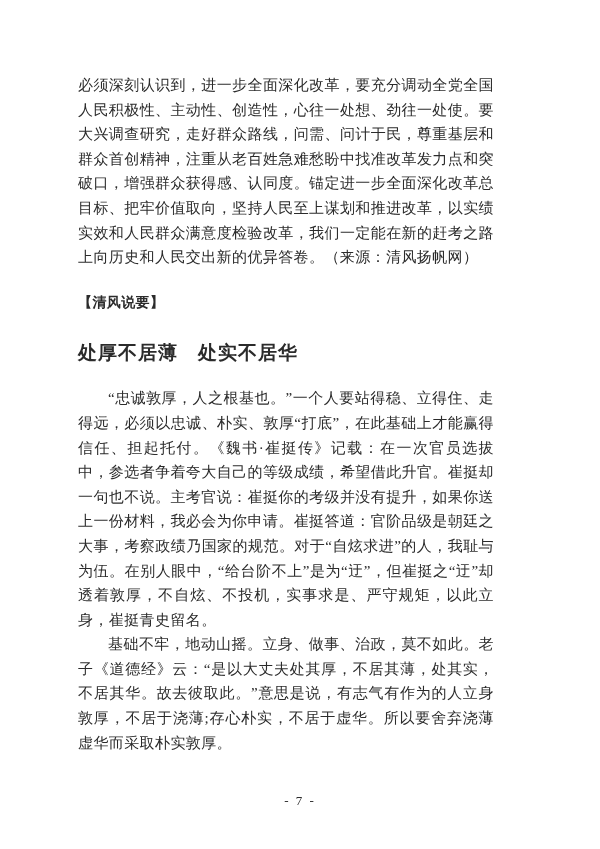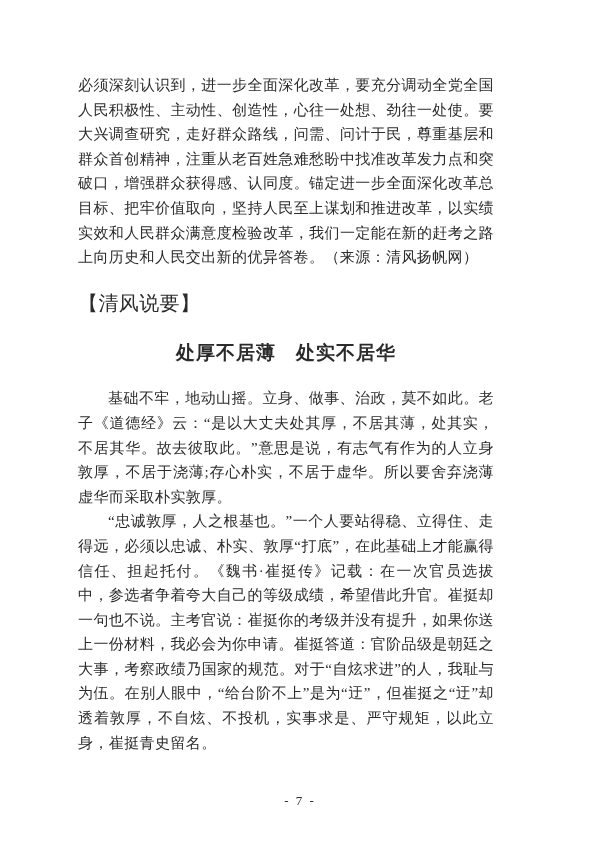--- a/index.html
+++ b/index.html
@@ -26,28 +26,27 @@
     line-height: 24.6px;
     letter-spacing: 0.4px;
     text-align: justify;
     text-justify: inter-ideograph;
   }
   .body-text.indent {
     text-indent: 2em;
   }
   .section-label {
     margin: 21px 0 0 0;
-    font-size: 20px;
+    font-size: 14px;
     line-height: 24.6px;
     letter-spacing: 0.4px;
-    font-weight: normal;
+    font-weight: bold;
   }
   .article-title {
     margin: 25px 0 0 0;
-    text-align: center;
     font-size: 19px;
     line-height: 26px;
     font-weight: bold;
     letter-spacing: 1px;
   }
   .article-body {
     margin-top: 20px;
   }
   .page-footer {
     position: absolute;
@@ -66,20 +65,20 @@
 <div class="page">
   <div class="content">
 
     <p class="body-text">必须深刻认识到，进一步全面深化改革，要充分调动全党全国人民积极性、主动性、创造性，心往一处想、劲往一处使。要大兴调查研究，走好群众路线，问需、问计于民，尊重基层和群众首创精神，注重从老百姓急难愁盼中找准改革发力点和突破口，增强群众获得感、认同度。锚定进一步全面深化改革总目标、把牢价值取向，坚持人民至上谋划和推进改革，以实绩实效和人民群众满意度检验改革，我们一定能在新的赶考之路上向历史和人民交出新的优异答卷。（来源：清风扬帆网）</p>
 
     <p class="section-label">【清风说要】</p>
 
     <h1 class="article-title">处厚不居薄　处实不居华</h1>
 
     <div class="article-body">
+      <p class="body-text indent">“忠诚敦厚，人之根基也。”一个人要站得稳、立得住、走得远，必须以忠诚、朴实、敦厚“打底”，在此基础上才能赢得信任、担起托付。《魏书·崔挺传》记载：在一次官员选拔中，参选者争着夸大自己的等级成绩，希望借此升官。崔挺却一句也不说。主考官说：崔挺你的考级并没有提升，如果你送上一份材料，我必会为你申请。崔挺答道：官阶品级是朝廷之大事，考察政绩乃国家的规范。对于“自炫求进”的人，我耻与为伍。在别人眼中，“给台阶不上”是为“迂”，但崔挺之“迂”却透着敦厚，不自炫、不投机，实事求是、严守规矩，以此立身，崔挺青史留名。</p>
       <p class="body-text indent">基础不牢，地动山摇。立身、做事、治政，莫不如此。老子《道德经》云：“是以大丈夫处其厚，不居其薄，处其实，不居其华。故去彼取此。”意思是说，有志气有作为的人立身敦厚，不居于浇薄;存心朴实，不居于虚华。所以要舍弃浇薄虚华而采取朴实敦厚。</p>
-      <p class="body-text indent">“忠诚敦厚，人之根基也。”一个人要站得稳、立得住、走得远，必须以忠诚、朴实、敦厚“打底”，在此基础上才能赢得信任、担起托付。《魏书·崔挺传》记载：在一次官员选拔中，参选者争着夸大自己的等级成绩，希望借此升官。崔挺却一句也不说。主考官说：崔挺你的考级并没有提升，如果你送上一份材料，我必会为你申请。崔挺答道：官阶品级是朝廷之大事，考察政绩乃国家的规范。对于“自炫求进”的人，我耻与为伍。在别人眼中，“给台阶不上”是为“迂”，但崔挺之“迂”却透着敦厚，不自炫、不投机，实事求是、严守规矩，以此立身，崔挺青史留名。</p>
     </div>
 
   </div>
 
   <div class="page-footer">- 7 -</div>
 </div>
 
 </body></html>

